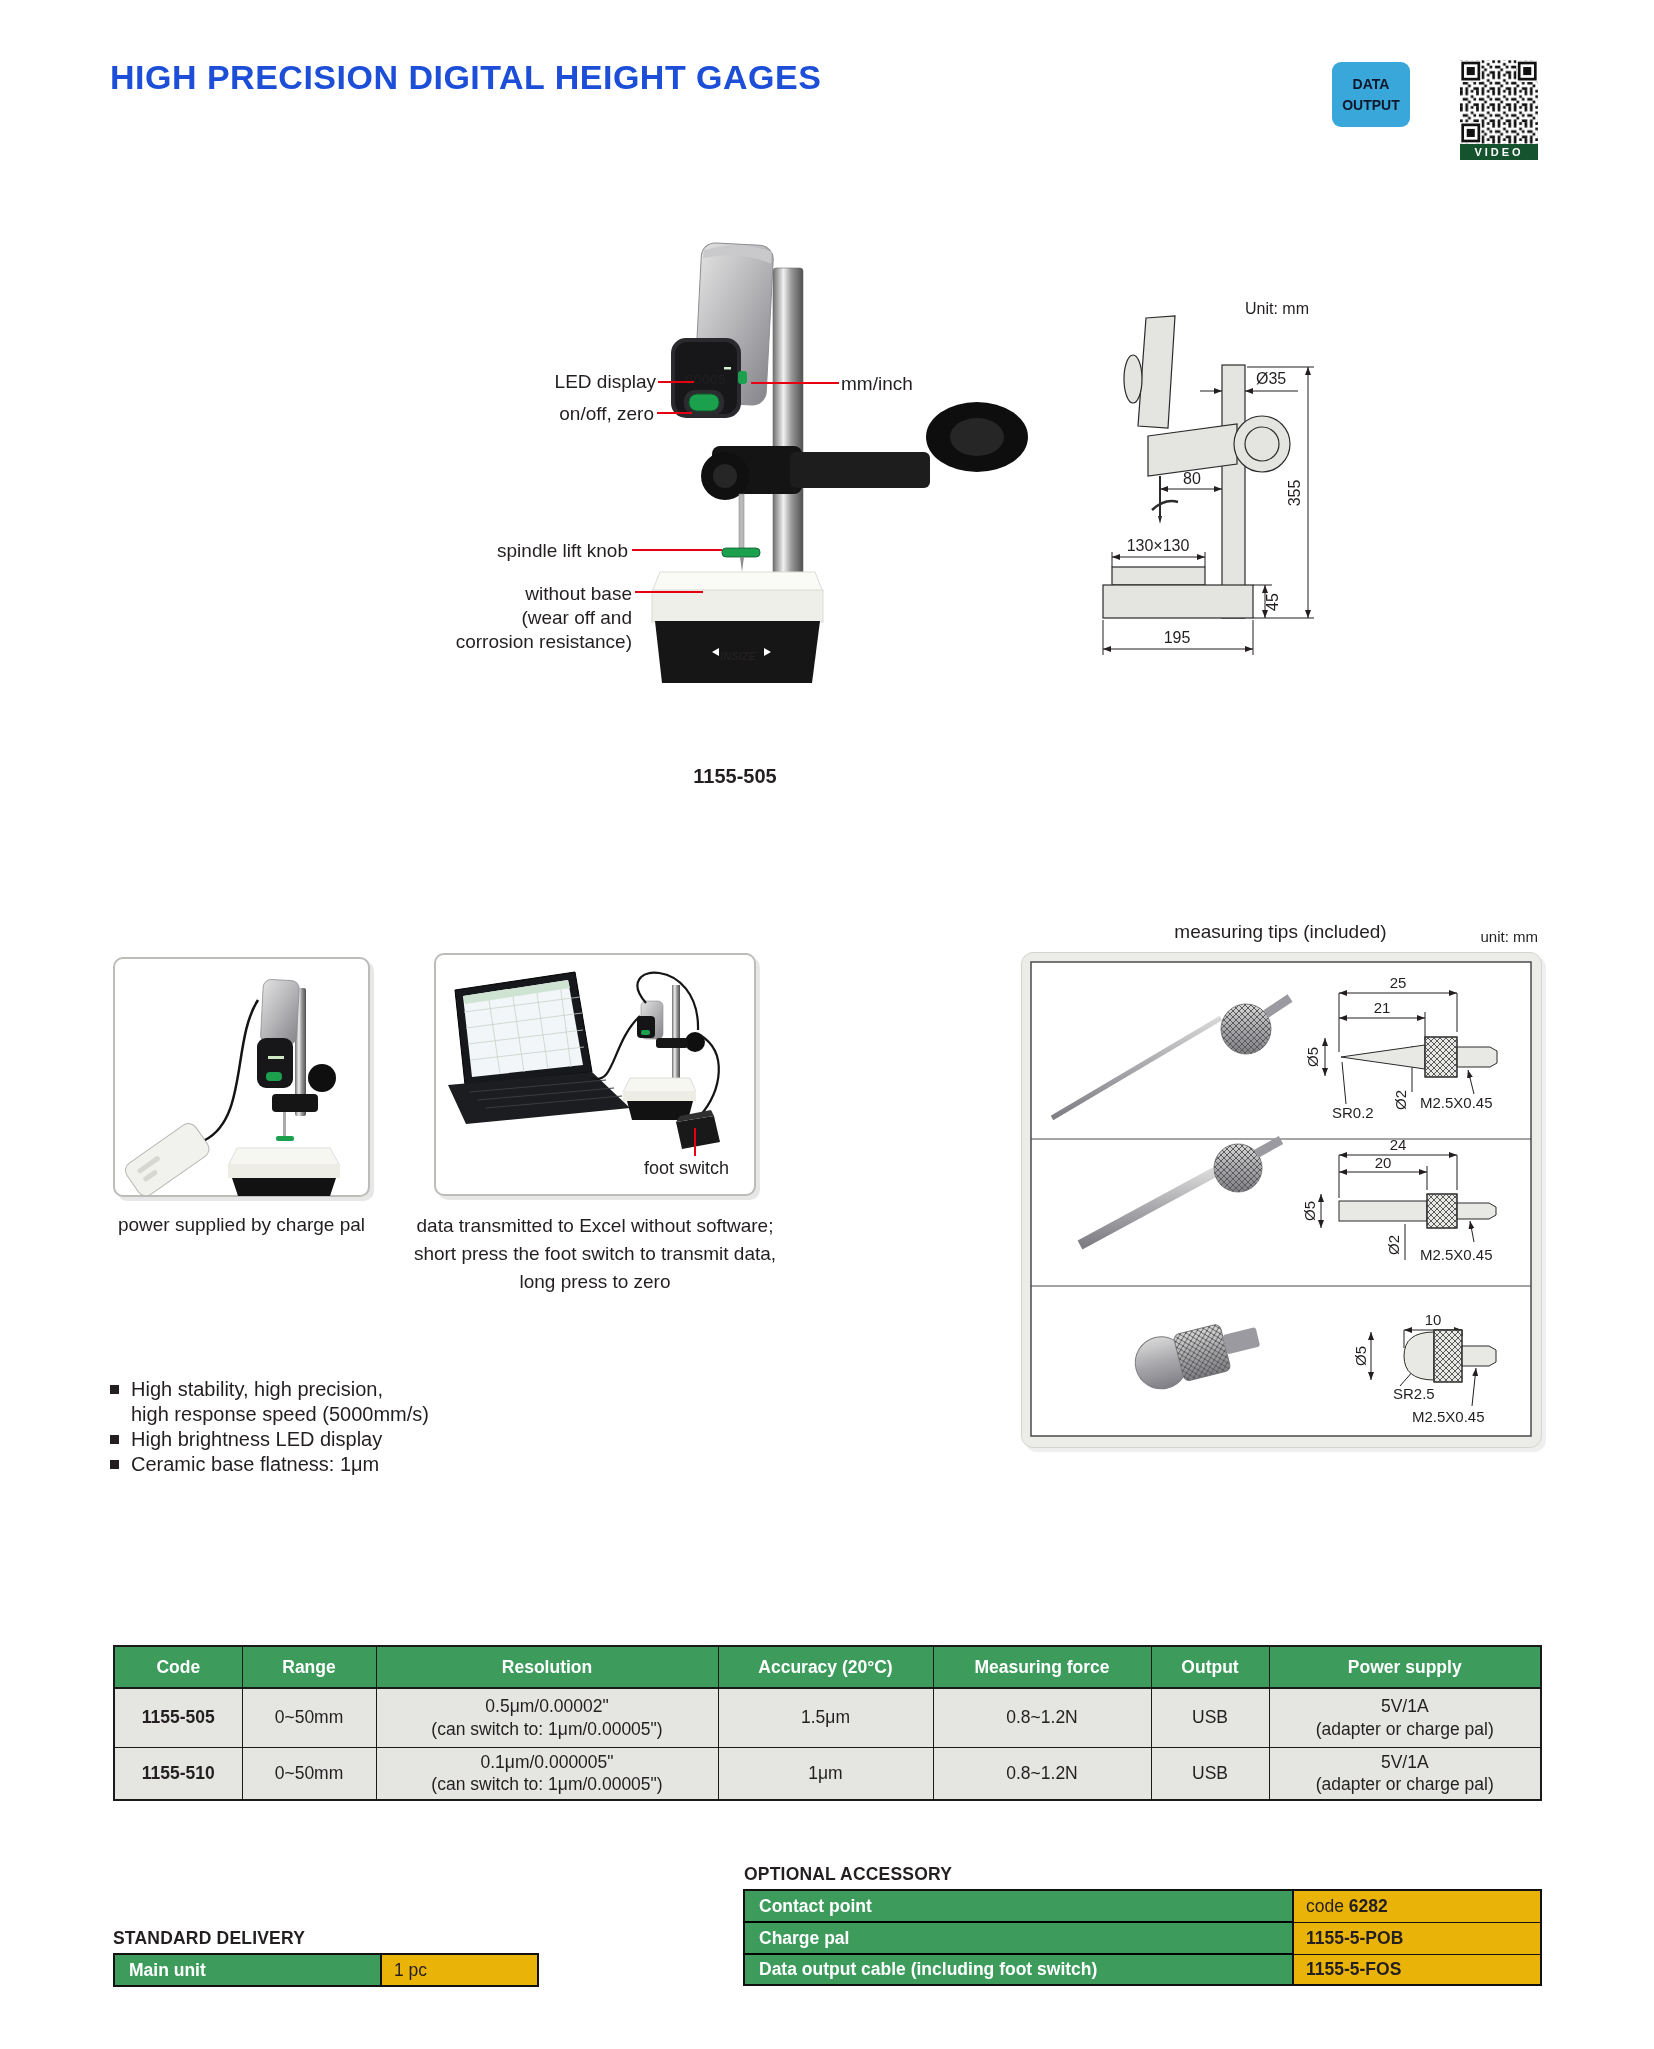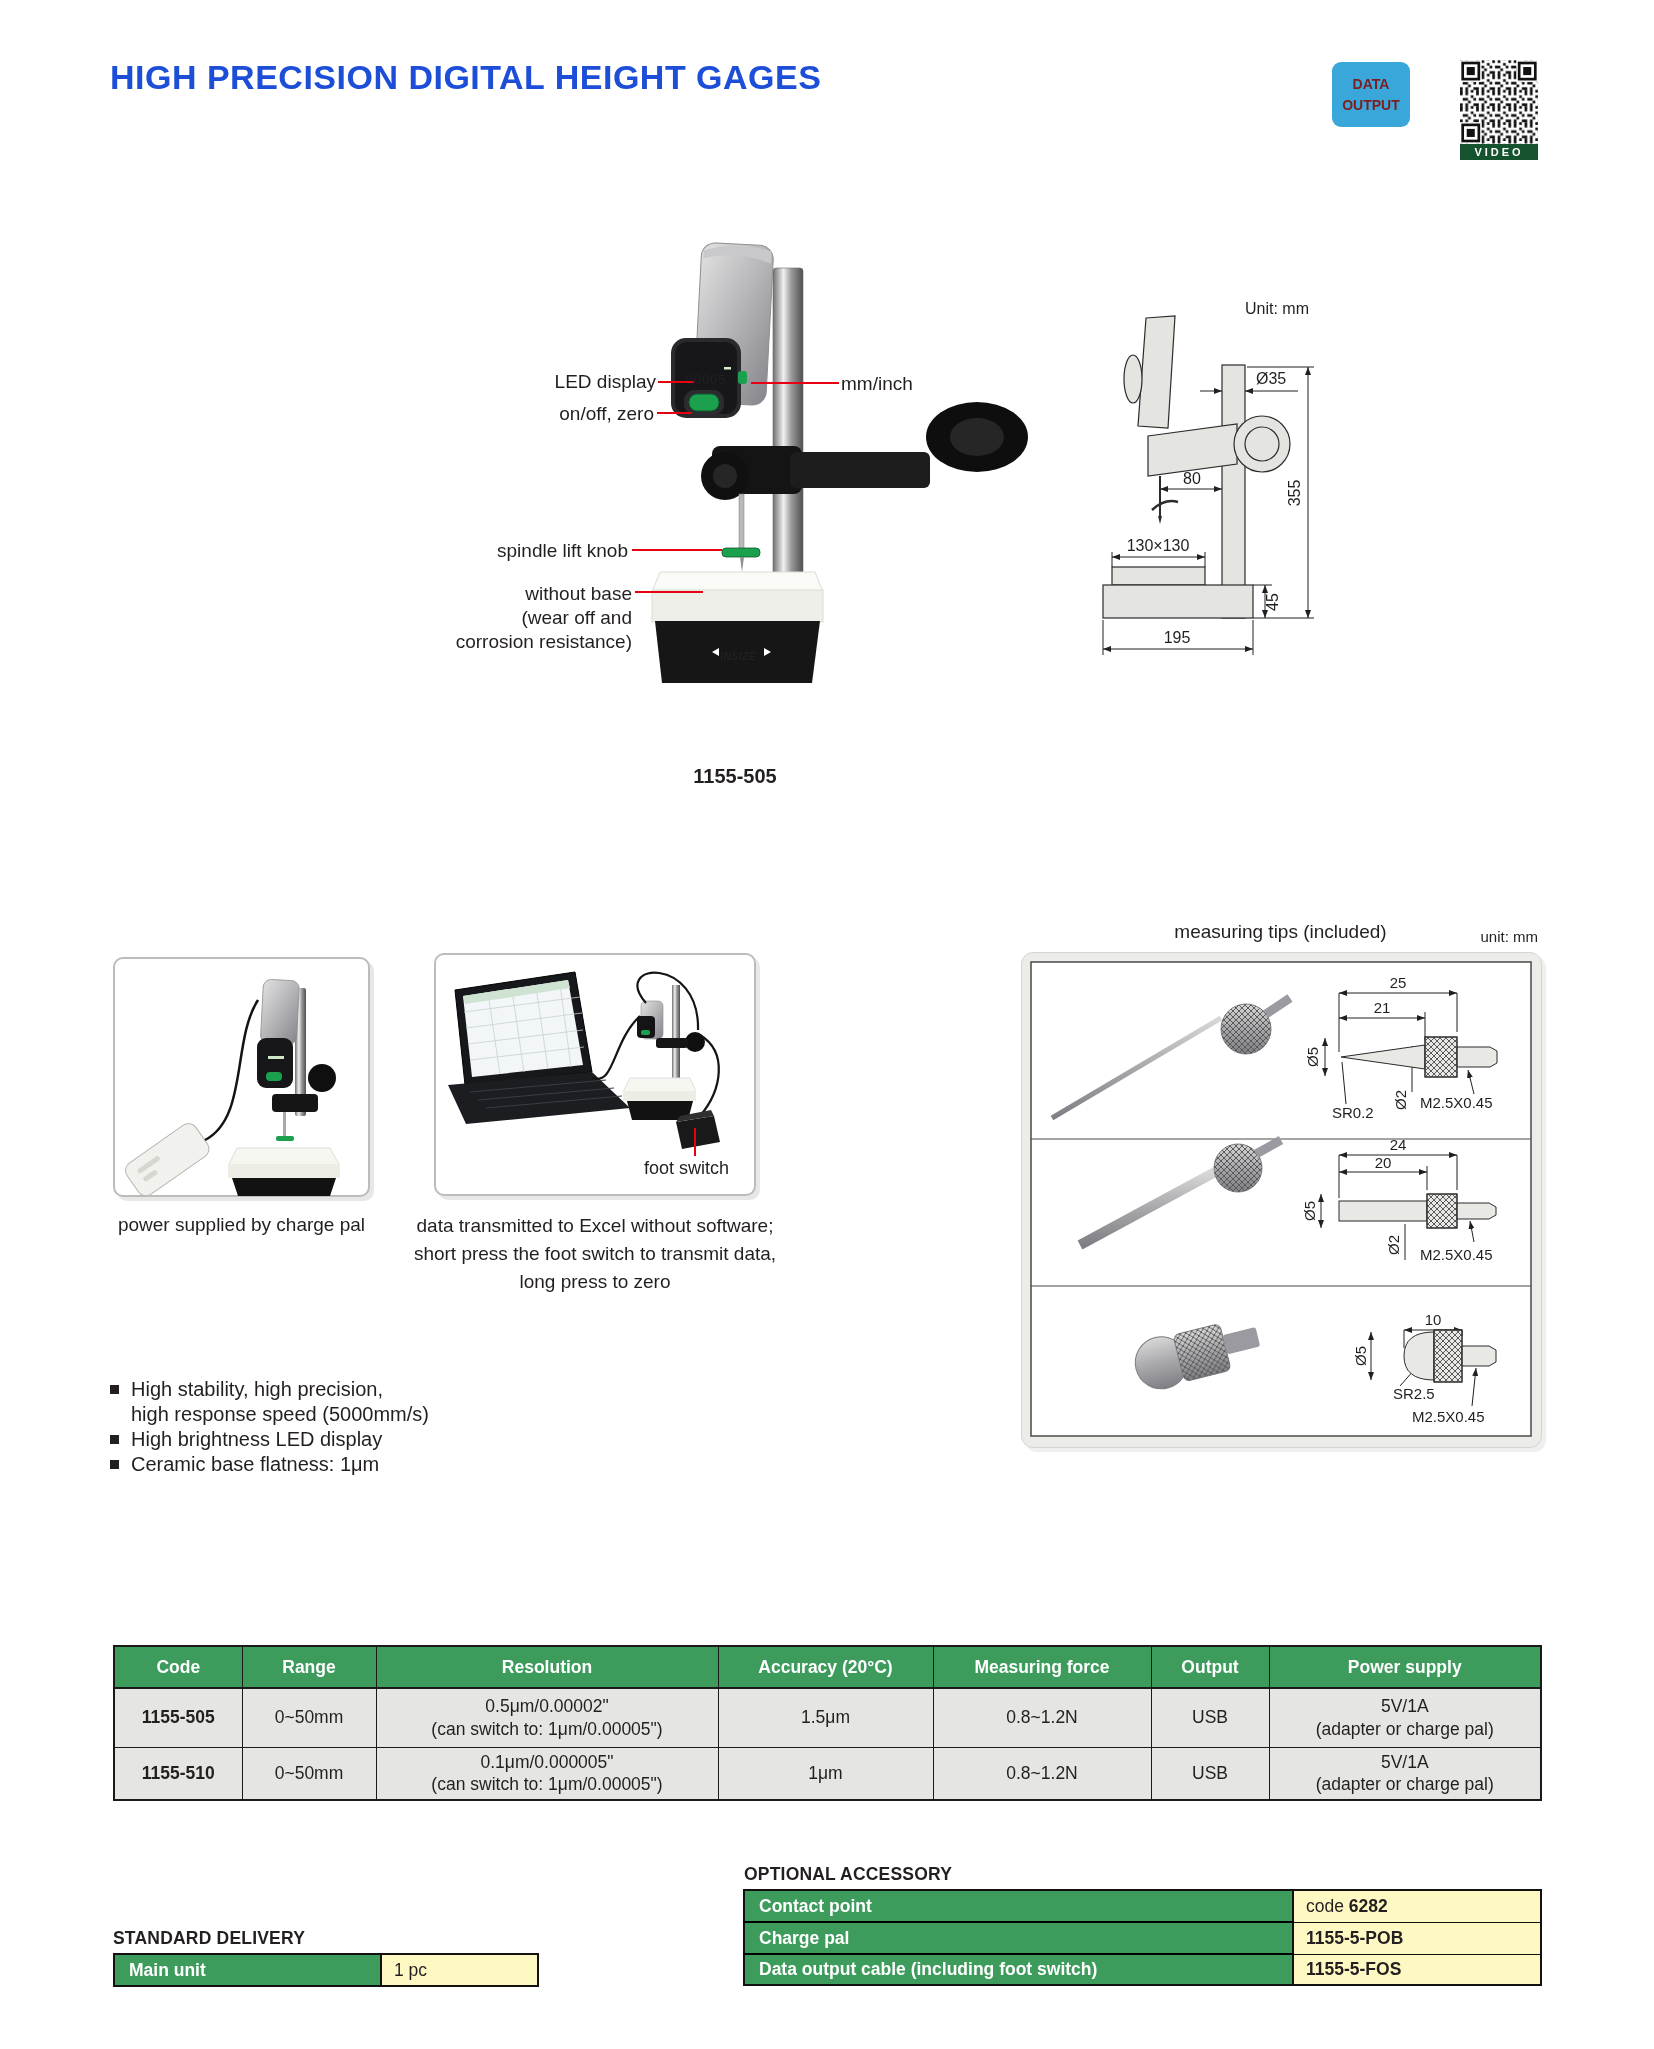--- a/index.html
+++ b/index.html
@@ -1,20 +1,20 @@
 <!DOCTYPE html>
 <html><head>
 <meta charset="utf-8">
 <style>
   html,body{margin:0;padding:0;background:#ffffff;}
   #page{position:relative;width:1654px;height:2049px;background:#ffffff;overflow:hidden;
         font-family:"Liberation Sans","DejaVu Sans",sans-serif;color:#231f20;}
   .abs{position:absolute;}
   .title{font-size:34px;font-weight:bold;letter-spacing:0.5px;color:#1d4ed8;white-space:nowrap;}
-  .badge{background:#3aa7db;color:#7f1d1d;border-radius:9px;text-align:center;
+  .badge{background:#3aa7db;color:#0f172a;border-radius:9px;text-align:center;
          font-weight:bold;font-size:14px;line-height:1.45;display:flex;flex-direction:column;justify-content:center;}
   .videobar{background:#14532d;color:#fff;font-weight:bold;font-size:11px;letter-spacing:3px;
             text-align:center;line-height:16px;}
   .callout{font-size:19px;white-space:nowrap;}
   .r{text-align:right;}
   .leader{position:absolute;height:2px;background:#e60012;}
   .vleader{position:absolute;width:2px;background:#e60012;}
   .caption{font-size:19px;text-align:center;}
   .model{font-size:20px;font-weight:bold;text-align:center;}
   .frame{position:absolute;background:#fff;border:2px solid #bcbcb9;border-radius:10px;
@@ -32,21 +32,21 @@
                 border:1px solid #1a1a1a;border-bottom:2px solid #1a1a1a;padding:0;}
   table.spec td{background:#e5e5e2;font-size:17.5px;text-align:center;border:1px solid #1a1a1a;
                 padding:2px 4px;line-height:1.3;}
   td.code{font-weight:bold;}
   .twoline span{display:block;}
   .sechead{font-size:17.5px;font-weight:bold;letter-spacing:0.2px;}
   table.acc{border-collapse:collapse;table-layout:fixed;border:2px solid #111;}
   table.acc td.lbl{background:#3d9b5c;color:#fff;font-weight:bold;font-size:17.5px;
                    padding:4px 0 4px 14px;border-bottom:2px solid #000000;border-right:2px solid #111;}
   table.acc tr:last-child td.lbl{border-bottom:none;}
-  table.acc td.val{background:#fef9c3;font-size:17.5px;padding:4px 0 4px 12px;border:1px solid #111;}
+  table.acc td.val{background:#eab308;font-size:17.5px;padding:4px 0 4px 12px;border:1px solid #111;}
   table.acc td.val b{font-weight:bold;}
   svg text{font-family:"Liberation Sans","DejaVu Sans",sans-serif;fill:#231f20;}
   .dimtxt{font-size:15px;}
   .dimtxt2{font-size:16px;}
   .unitlab{font-size:16px;}
   .footsw{font-size:18px;white-space:nowrap;}
 </style>
 </head>
 <body>
 

